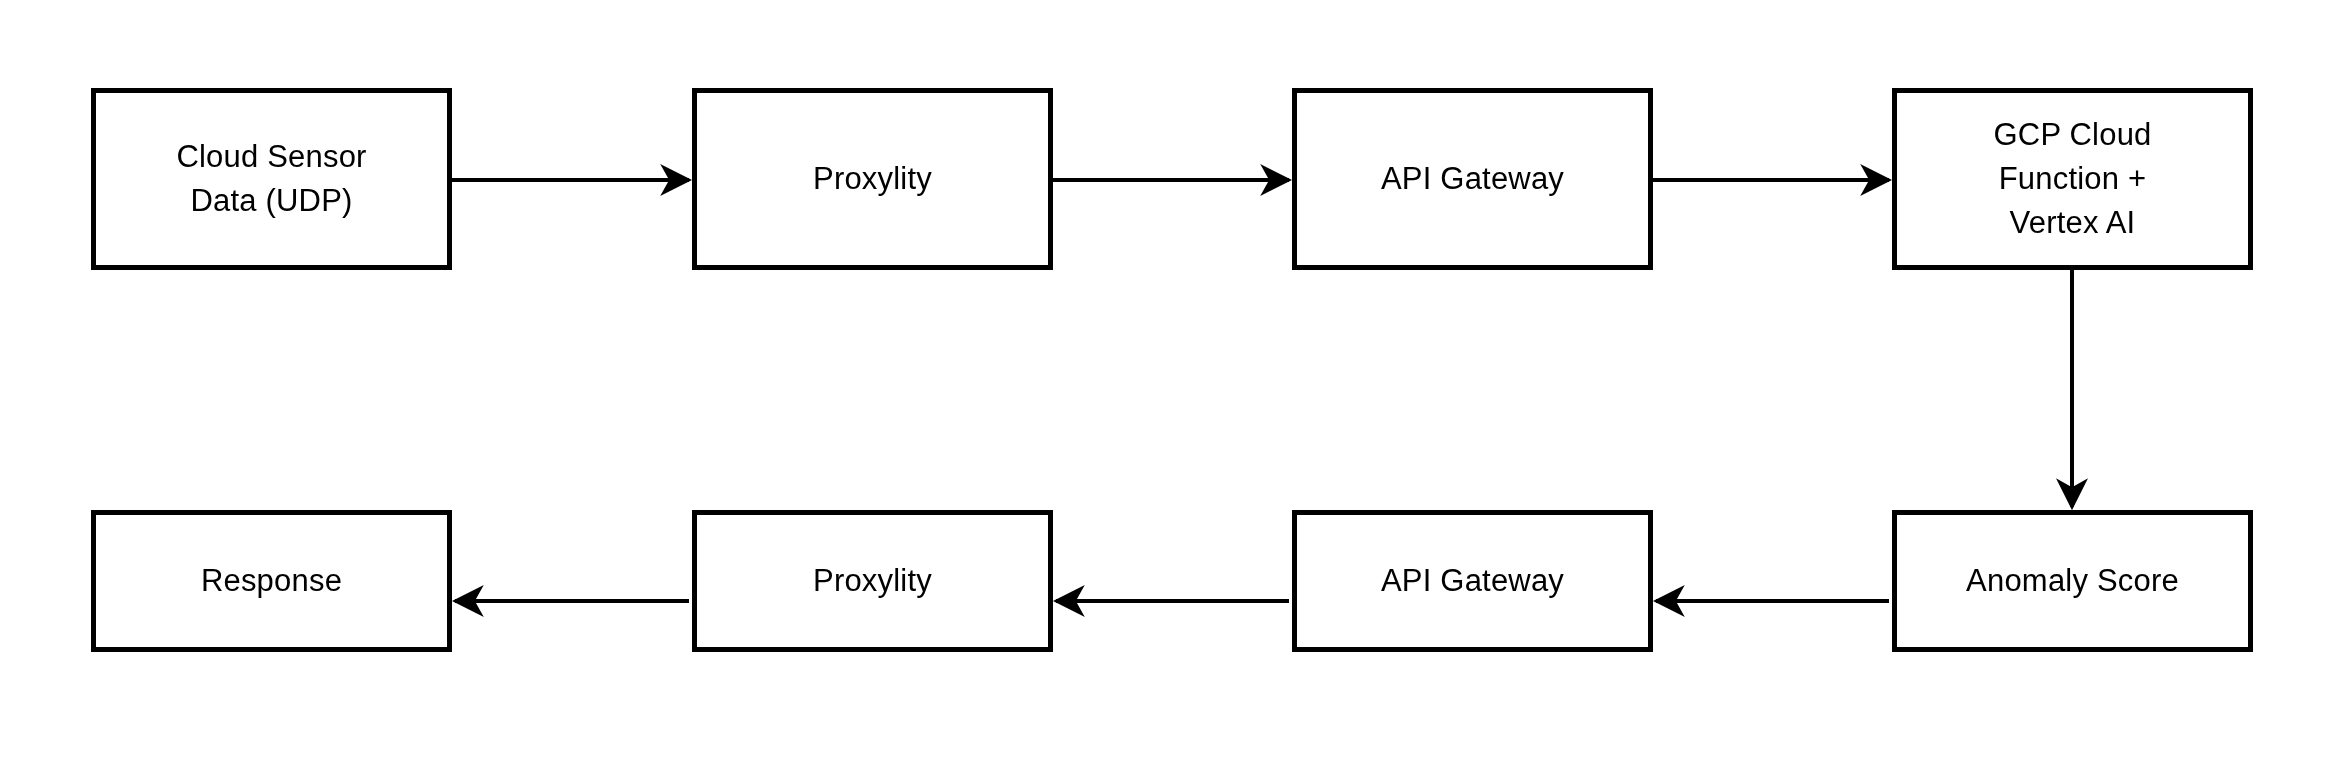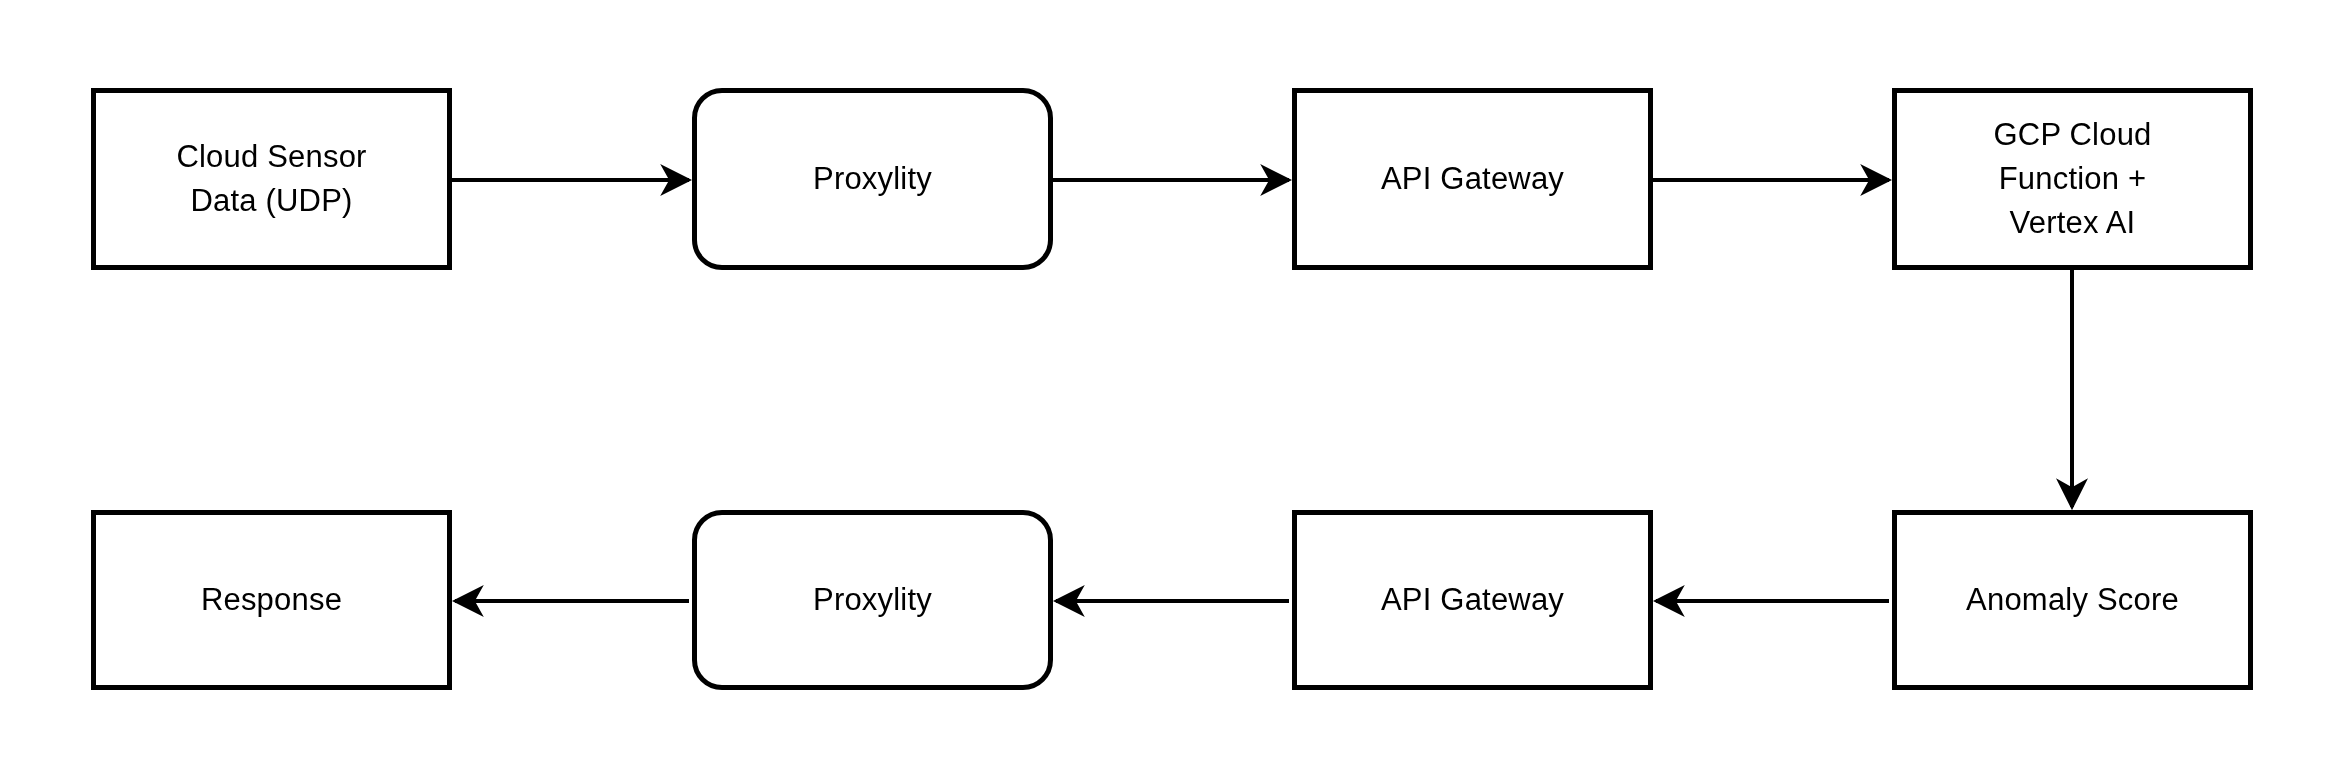--- a/index.html
+++ b/index.html
@@ -36,23 +36,23 @@
     color: #000000;
     font-size: 31px;
     line-height: 1.42;
     font-weight: 400;
     letter-spacing: 0.2px;
   }
   .node .node-label {
     white-space: pre-line;
   }
   .row-top    { top: 88px;  height: 182px; }
-  .row-bottom { top: 510px; height: 180px; }
+  .row-bottom { top: 510px; height: 142px; }
   .col-1 { left: 91px;   }
-  .col-2 { left: 692px; border-radius: 30px;  }
+  .col-2 { left: 692px;  }
   .col-3 { left: 1292px; align-items: center; }
   .col-4 { left: 1892px; }
 </style>
 </head>
 <body>
 
 <div class="canvas">
 
   <svg class="edges" viewBox="0 0 2343 783" xmlns="http://www.w3.org/2000/svg" aria-hidden="true">
     <defs>

